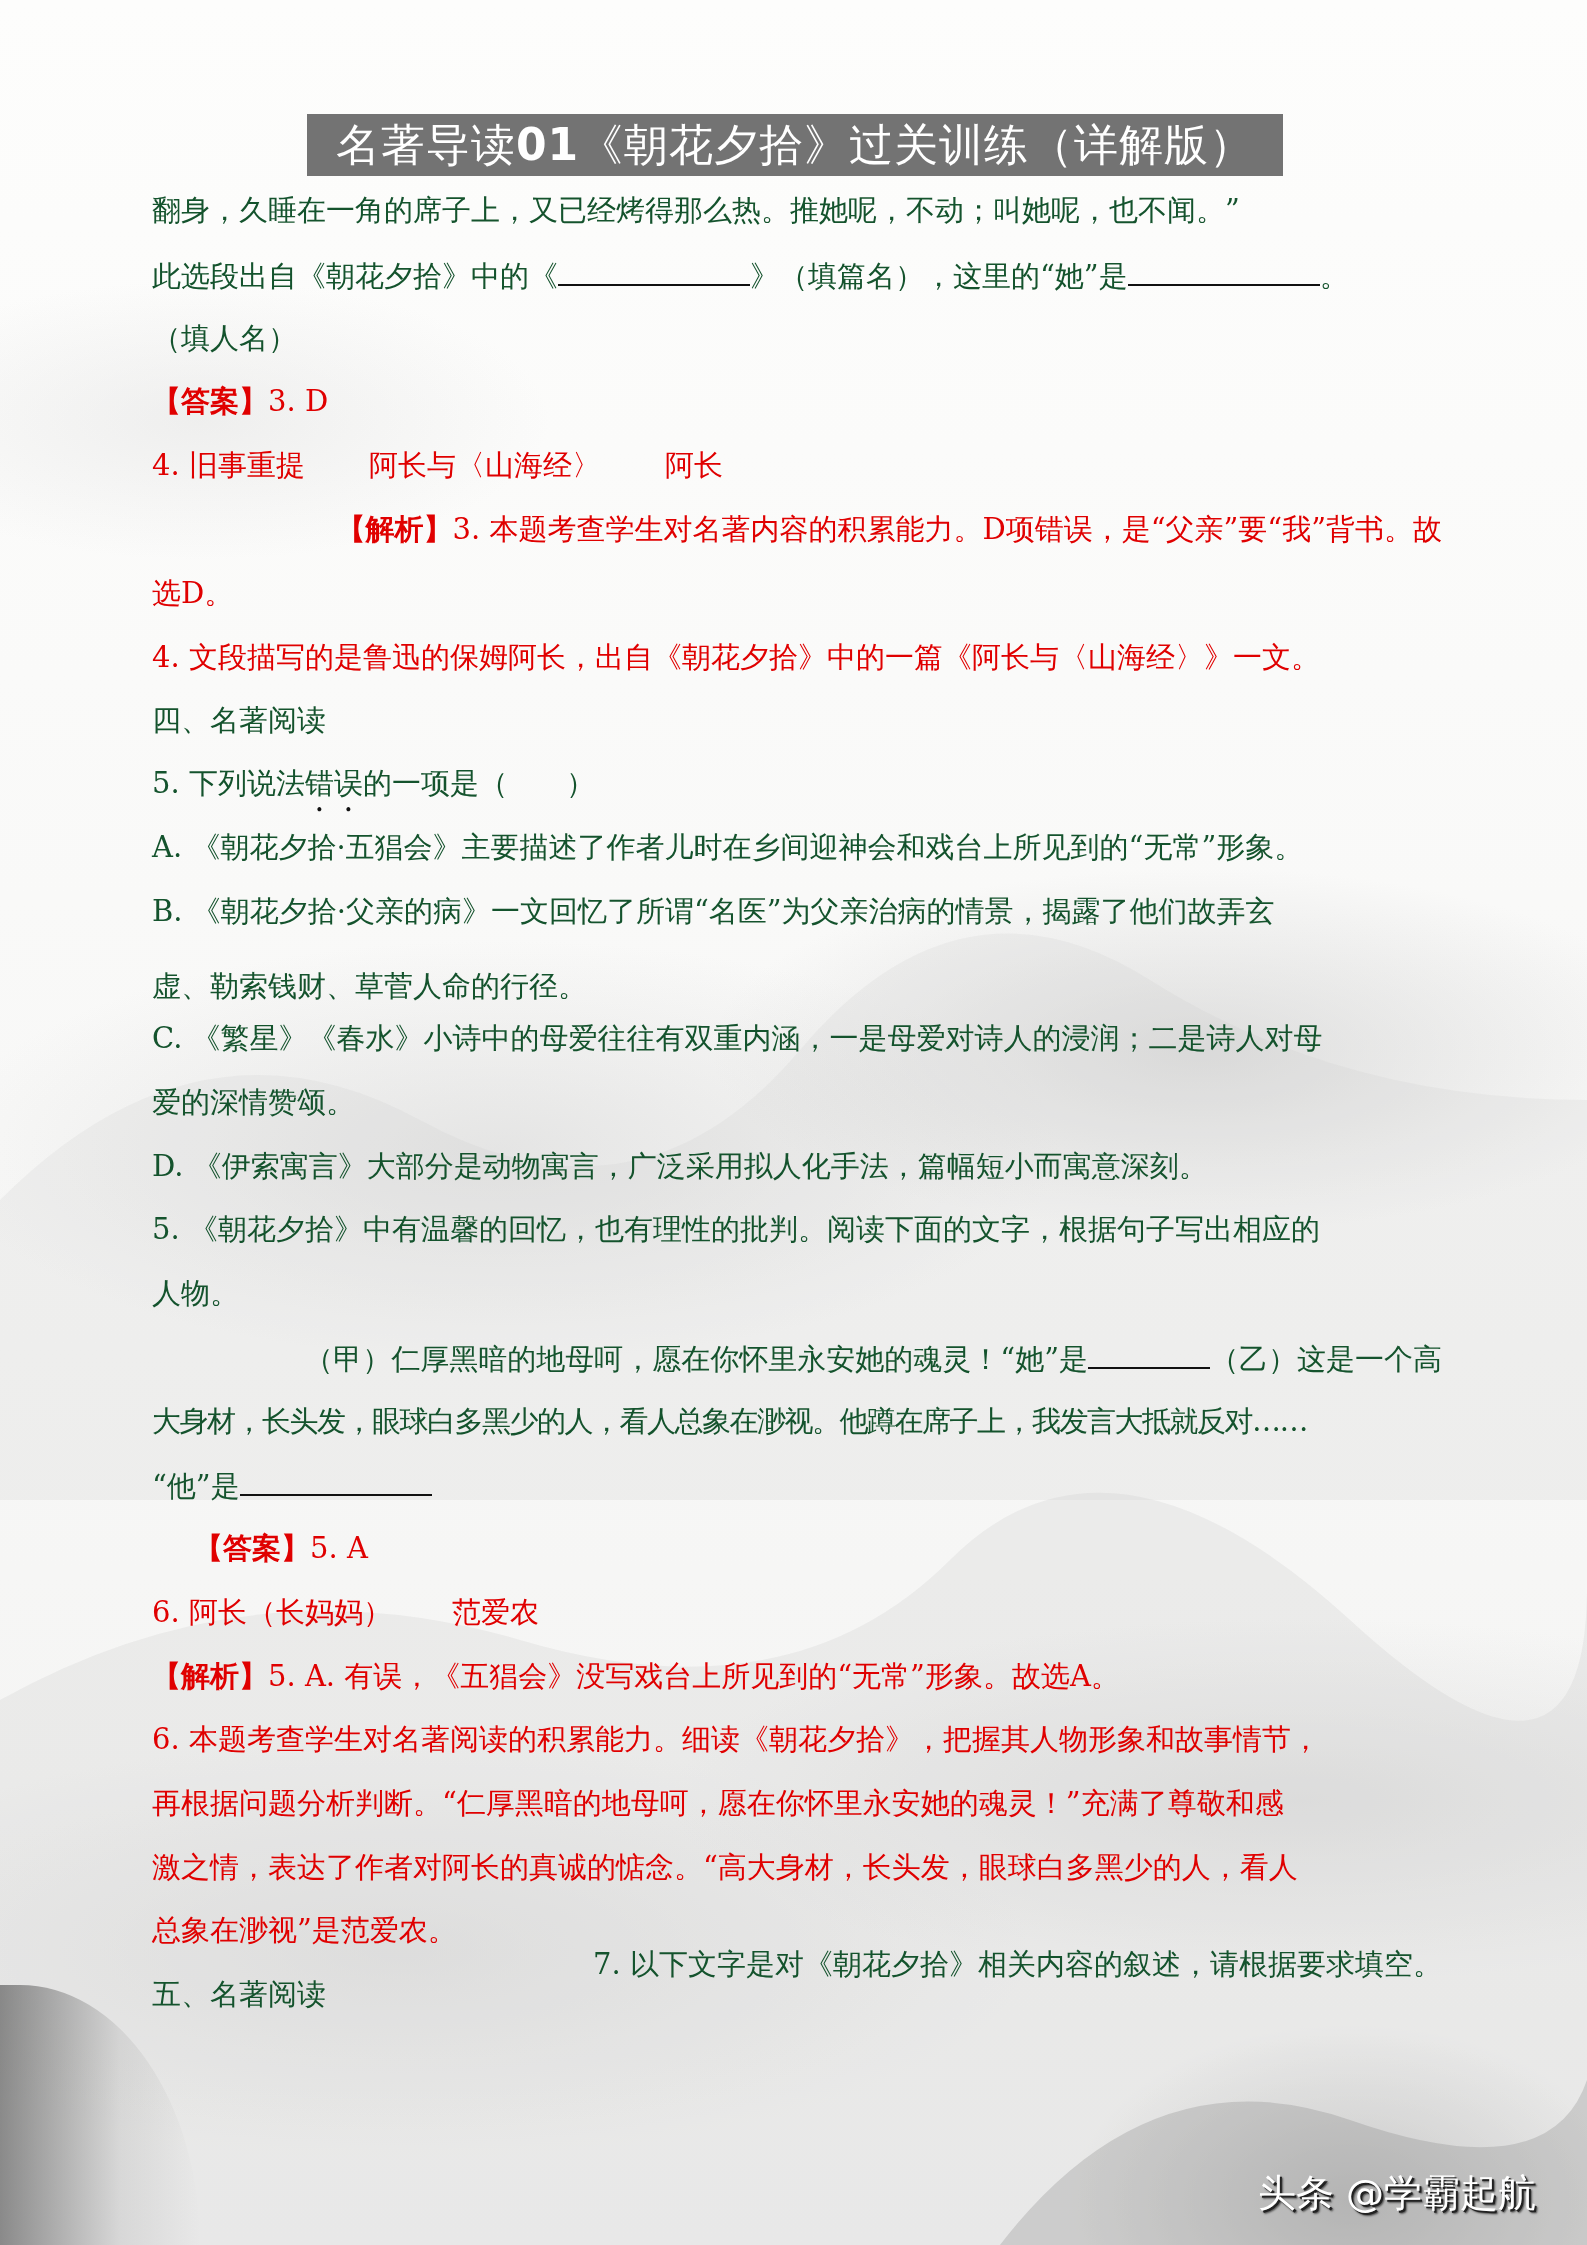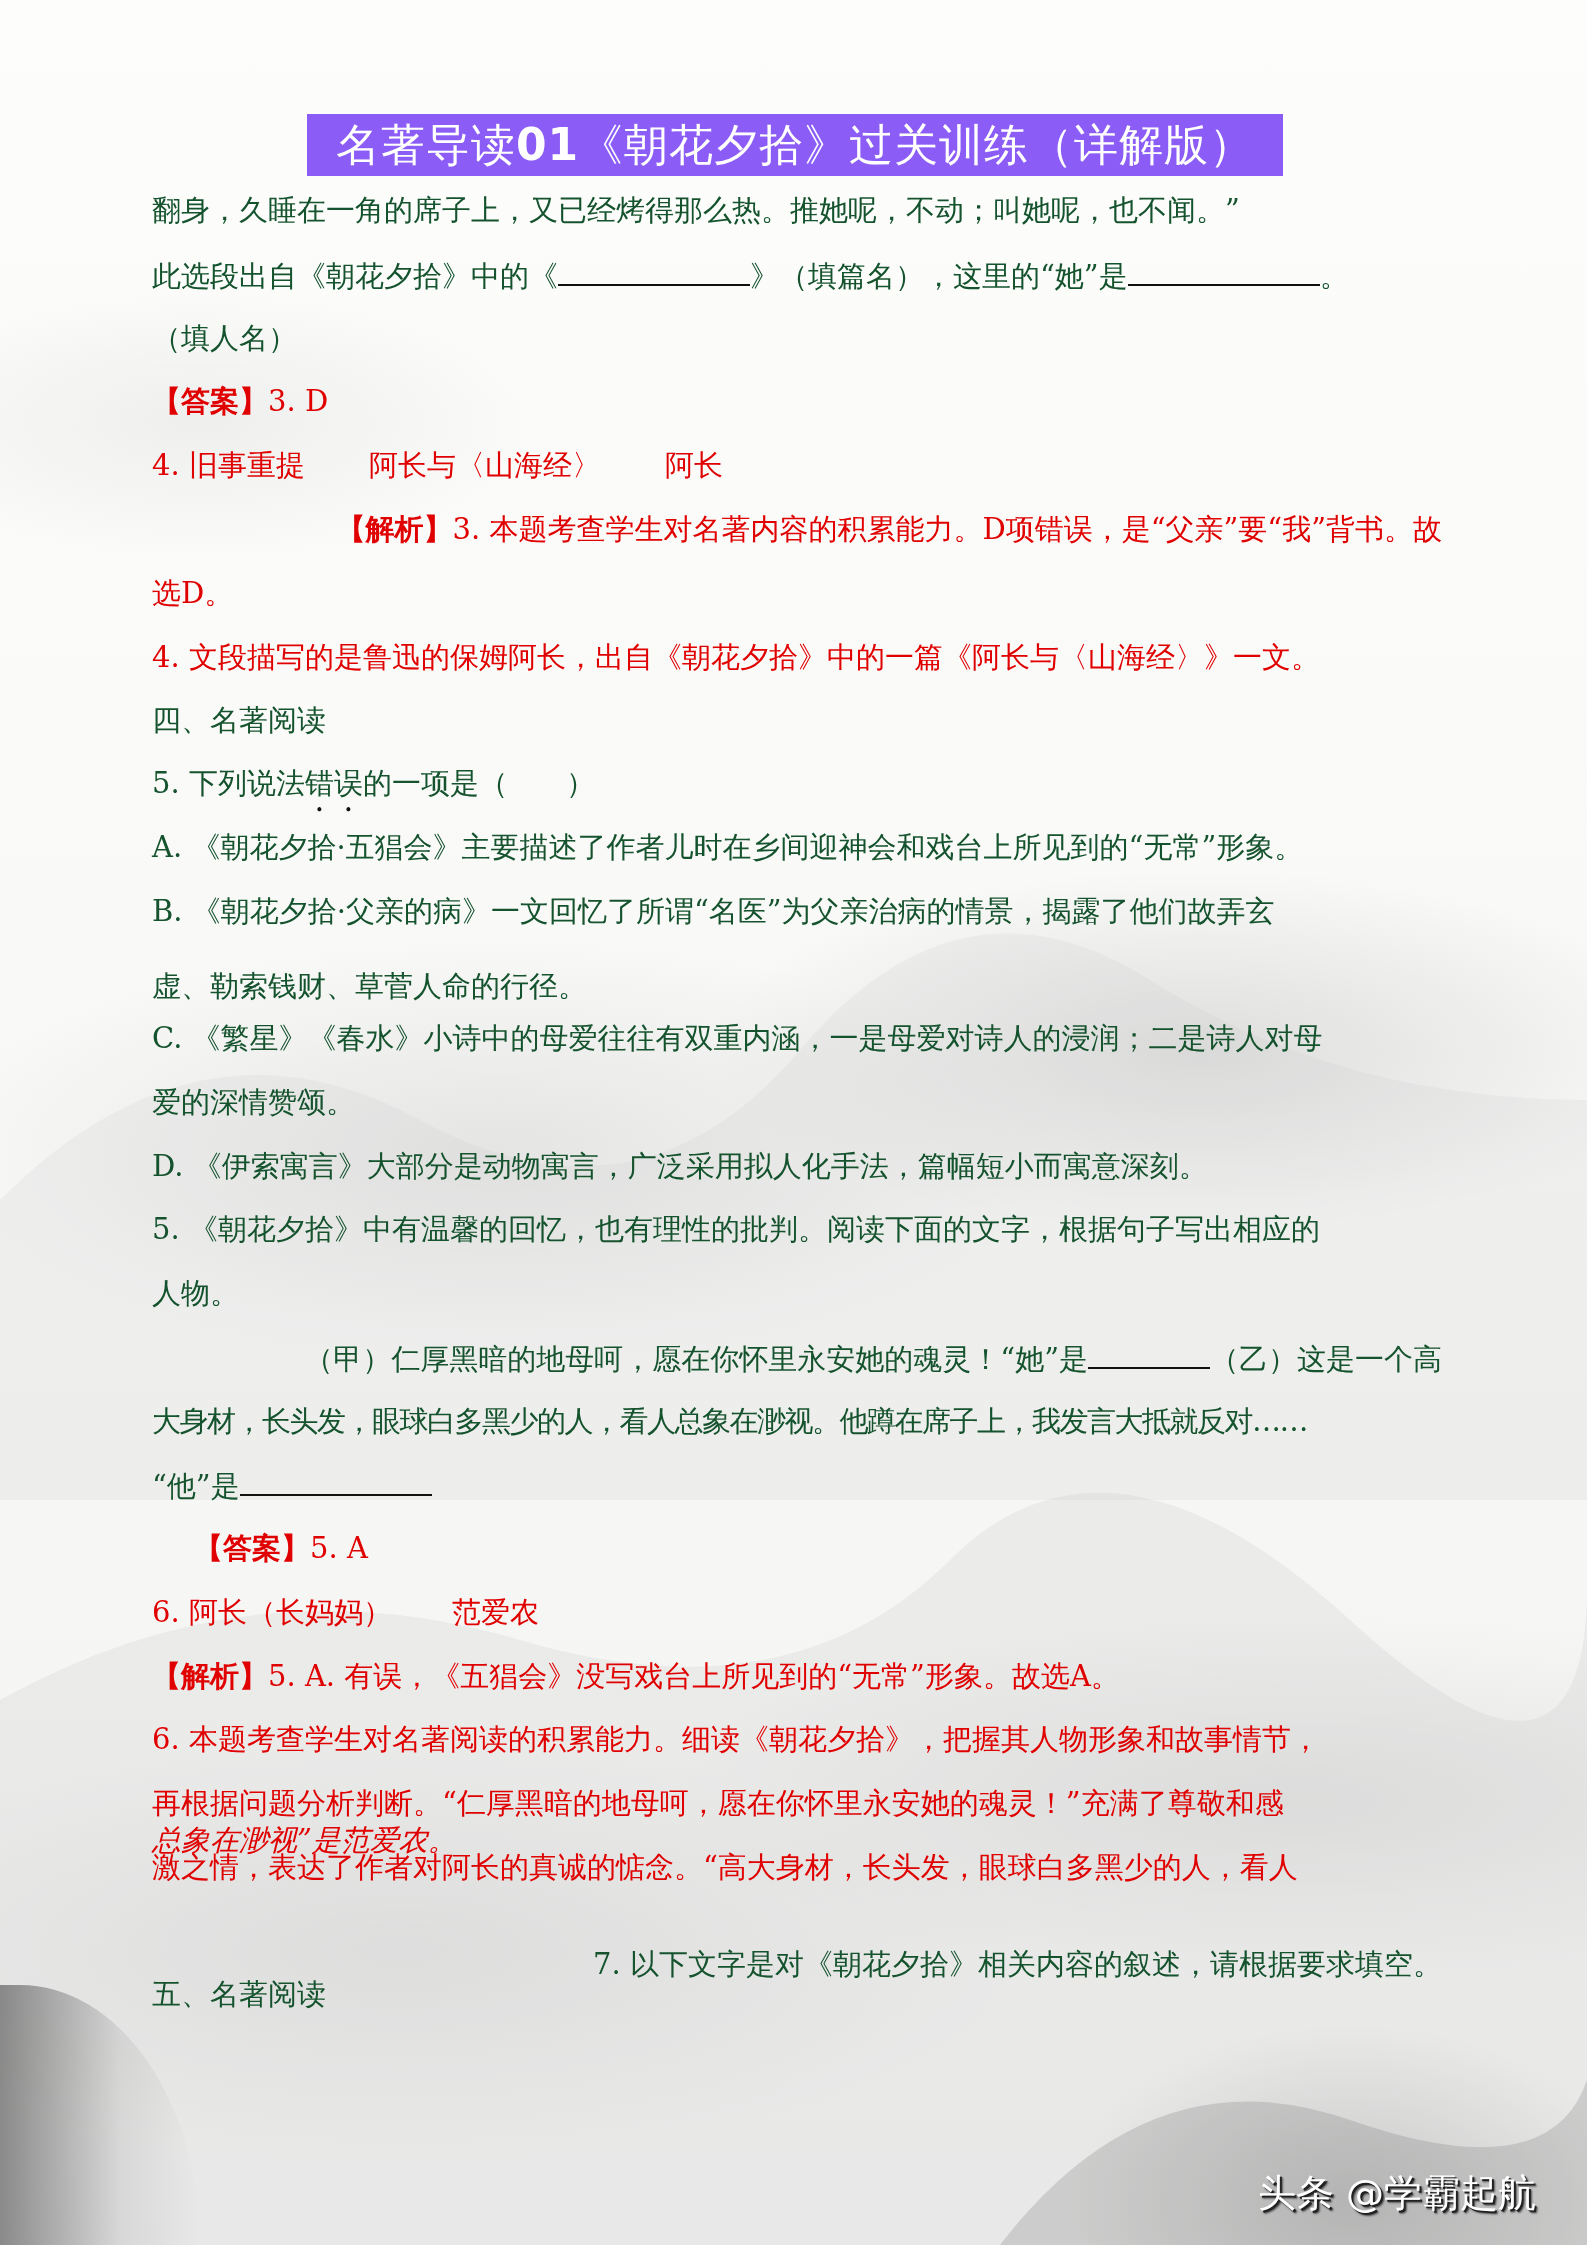--- a/index.html
+++ b/index.html
@@ -25,21 +25,21 @@
     .corner-plant {
       position: absolute; left: 0; bottom: 0; width: 200px; height: 260px; z-index: 0;
       background: linear-gradient(90deg, rgba(60,60,60,0.55), rgba(120,120,120,0.15) 60%, rgba(255,255,255,0));
       border-top-right-radius: 180px 260px;
     }
     .content {
       position: absolute; left: 0; top: 0; width: 1587px; z-index: 2;
     }
     .title-box {
       position: absolute; left: 307px; top: 114px; width: 976px; height: 62px;
-      background: #8b5cf6;
+      background: #737373;
       color: #ffffff;
       font-family: "DejaVu Sans", "Liberation Sans", sans-serif;
       font-size: 44px; line-height: 62px; text-align: center;
       letter-spacing: 1px;
     }
     .title-box .num { font-weight: bold; }
     .line {
       position: absolute; left: 152px; width: 1290px;
       font-size: 29px; line-height: 40px; color: #14532d; white-space: nowrap;
     }
@@ -132,19 +132,19 @@
   <div class="line red" style="top:1592px;">
     <span>6. 阿长（长妈妈）</span><span class="gap" style="width:60px;"></span><span>范爱农</span>
   </div>
 
   <div class="line red" style="top:1656px;">
     <span style="font-weight:bold;">【解析】</span><span>5. A. 有误，《五猖会》没写戏台上所见到的“无常”形象。故选A。</span>
   </div>
   <div class="line red" style="top:1719px;">6. 本题考查学生对名著阅读的积累能力。细读《朝花夕拾》，把握其人物形象和故事情节，</div>
   <div class="line red" style="top:1783px;">再根据问题分析判断。“仁厚黑暗的地母呵，愿在你怀里永安她的魂灵！”充满了尊敬和感</div>
   <div class="line red" style="top:1847px;">激之情，表达了作者对阿长的真诚的惦念。“高大身材，长头发，眼球白多黑少的人，看人</div>
-  <div class="line red" style="top:1820px;font-style:italic;">总象在渺视”是范爱农。</div>
+  <div class="line red" style="top:1910px;">总象在渺视”是范爱农。</div>
 
   <div class="line" style="top:1974px;">五、名著阅读</div>
   <div class="line" style="top:1944px;text-align:right;">7. 以下文字是对《朝花夕拾》相关内容的叙述，请根据要求填空。</div>
 </div>
 
 <div class="watermark">头条 @学霸起航</div>
 
 </body></html>

